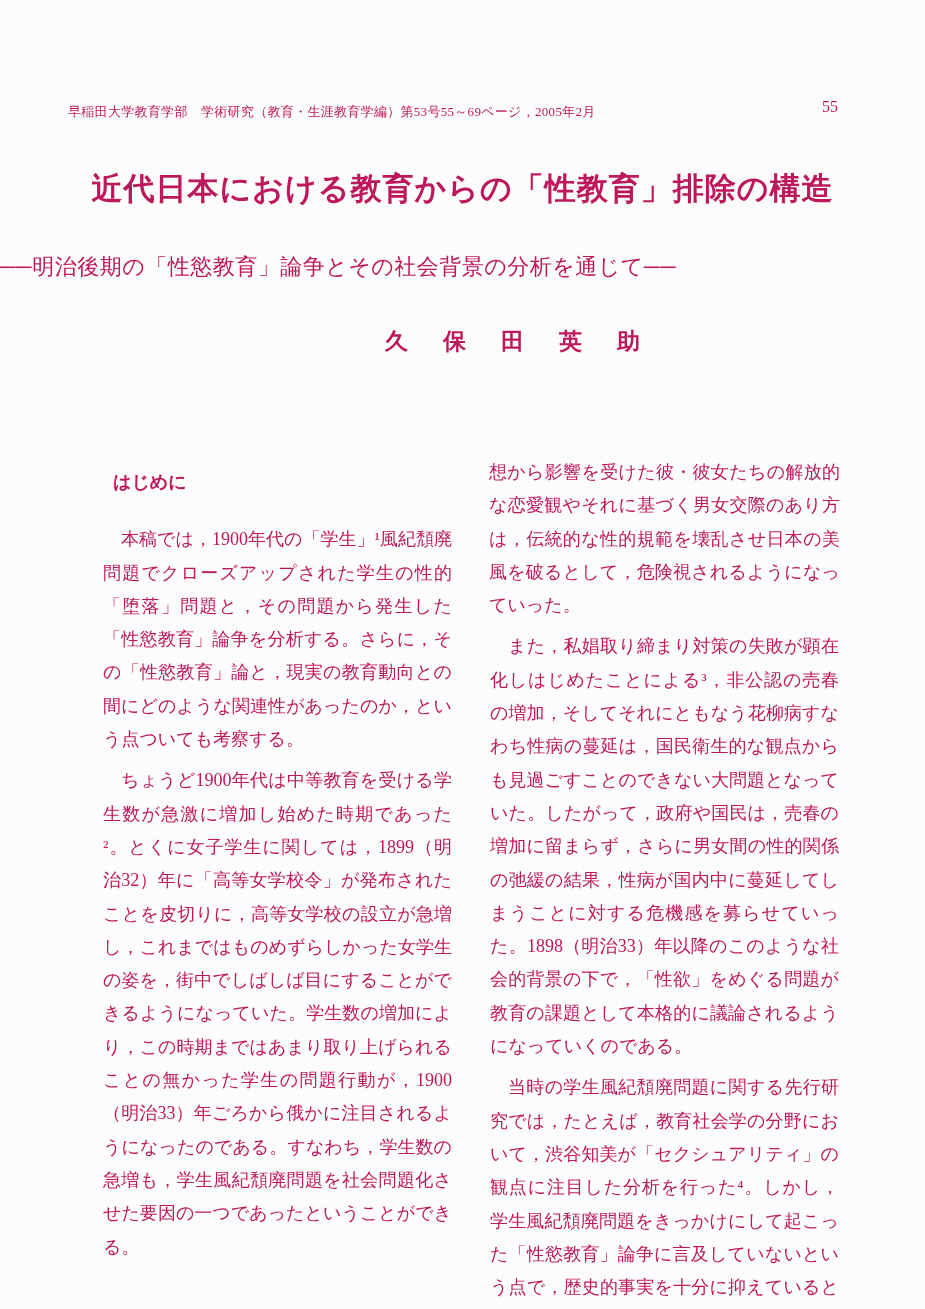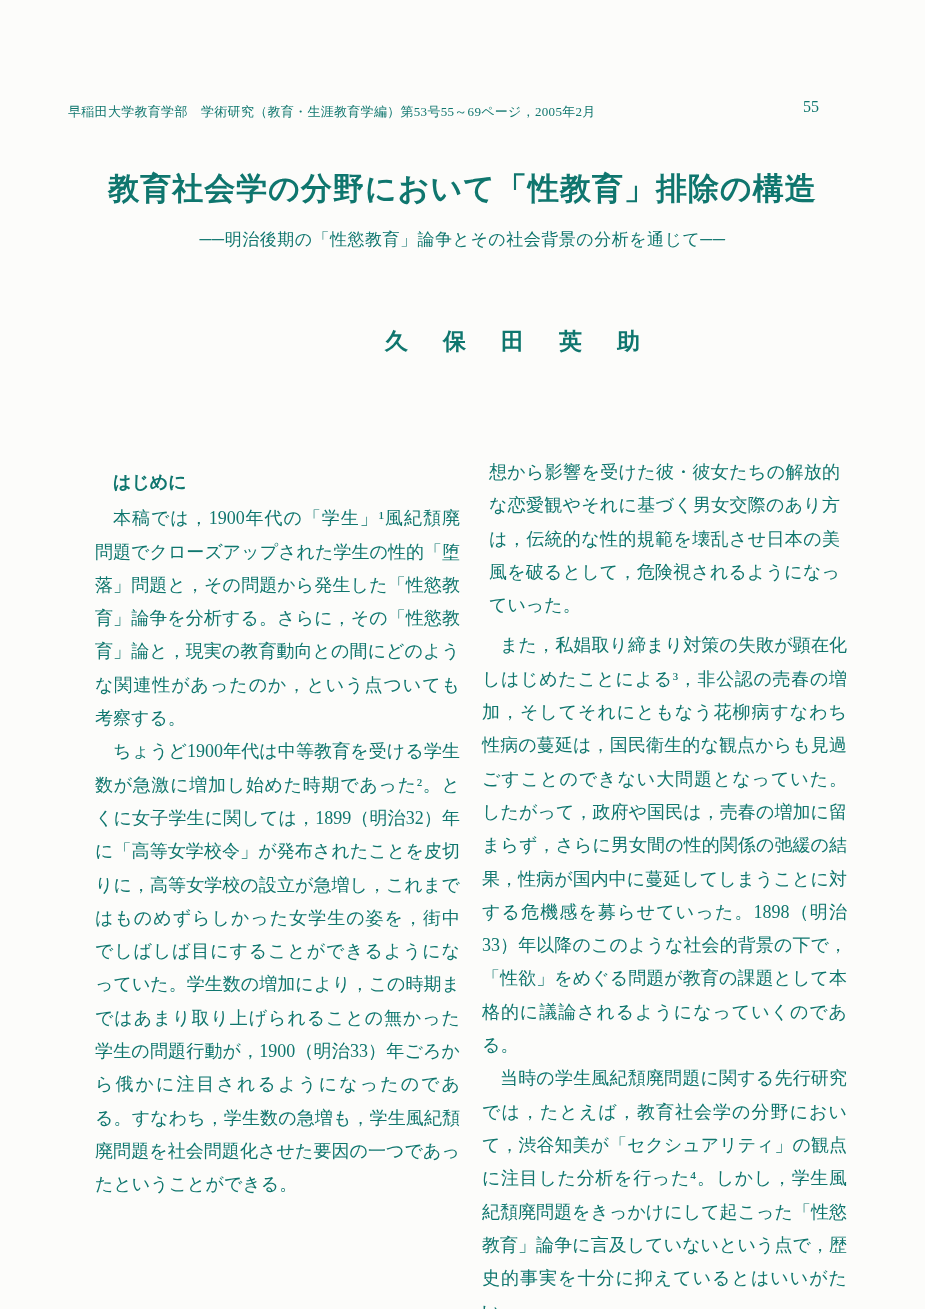--- a/index.html
+++ b/index.html
@@ -6,57 +6,57 @@
     margin: 0;
     padding: 0;
     background: #d9d9d9;
   }
   .page {
     position: relative;
     width: 925px;
     height: 1309px;
     margin: 0 auto;
     background: #fcfcfa;
-    color: #0f766e;
+    color: #be185d;
     font-family: "Liberation Serif", "DejaVu Serif", serif;
     overflow: hidden;
   }
   .journal-line {
     position: absolute;
     left: 68px;
     top: 103px;
     font-size: 13px;
     letter-spacing: 0.3px;
     white-space: nowrap;
   }
   .page-number {
     position: absolute;
-    left: 803px;
+    left: 822px;
     top: 98px;
     font-size: 16px;
   }
   .article-title {
     position: absolute;
     top: 168px;
     left: 0;
     width: 100%;
     margin: 0;
     text-align: center;
     font-size: 31px;
     font-weight: 700;
     letter-spacing: 1px;
     white-space: nowrap;
   }
   .article-subtitle {
     position: absolute;
-    top: 228px;
+    top: 252px;
     left: 0;
     width: 100%;
-    text-align: center;
-    font-size: 17px;
+    text-align: left;
+    font-size: 22px;
     letter-spacing: 0.5px;
     white-space: nowrap;
   }
   .author-name {
     position: absolute;
     top: 326px;
     left: 385px;
     width: 540px;
     font-size: 23px;
     font-weight: 600;
@@ -76,41 +76,41 @@
     line-height: 33.3px;
     text-align: justify;
     text-justify: inter-ideograph;
   }
   .col .heading {
     font-family: Liberation Sans, sans-serif;
     font-weight: bold;
     font-size: 18px;
     padding-left: 18px;
     margin-top: 17px;
-    margin-bottom: 3px;
+    margin-bottom: 24px;
   }
   .col .para {
     text-indent: 1em;
-    margin: 0;
+    margin: 8px;
   }
   .col .para_cont {
     text-indent: 0;
     margin: 7px;
   }
 </style>
 </head>
 <body>
 
 <div class="page">
 
   <div class="journal-line">早稲田大学教育学部　学術研究（教育・生涯教育学編）第53号55～69ページ，2005年2月</div>
 
   <div class="page-number">55</div>
 
-  <h1 class="article-title">教育社会学の分野において「性教育」排除の構造</h1>
+  <h1 class="article-title">近代日本における教育からの「性教育」排除の構造</h1>
 
   <div class="article-subtitle">──明治後期の「性慾教育」論争とその社会背景の分析を通じて──</div>
 
   <div class="author-name">久　保　田　英　助</div>
 
   <div class="columns">
     <div class="col col-left" id="col-left">
         <div class="heading">はじめに</div>
         <div class="para">本稿では，1900年代の「学生」¹風紀頽廃問題でクローズアップされた学生の性的「堕落」問題と，その問題から発生した「性慾教育」論争を分析する。さらに，その「性慾教育」論と，現実の教育動向との間にどのような関連性があったのか，という点ついても考察する。</div>
         <div class="para">ちょうど1900年代は中等教育を受ける学生数が急激に増加し始めた時期であった²。とくに女子学生に関しては，1899（明治32）年に「高等女学校令」が発布されたことを皮切りに，高等女学校の設立が急増し，これまではものめずらしかった女学生の姿を，街中でしばしば目にすることができるようになっていた。学生数の増加により，この時期まではあまり取り上げられることの無かった学生の問題行動が，1900（明治33）年ごろから俄かに注目されるようになったのである。すなわち，学生数の急増も，学生風紀頽廃問題を社会問題化させた要因の一つであったということができる。</div>

